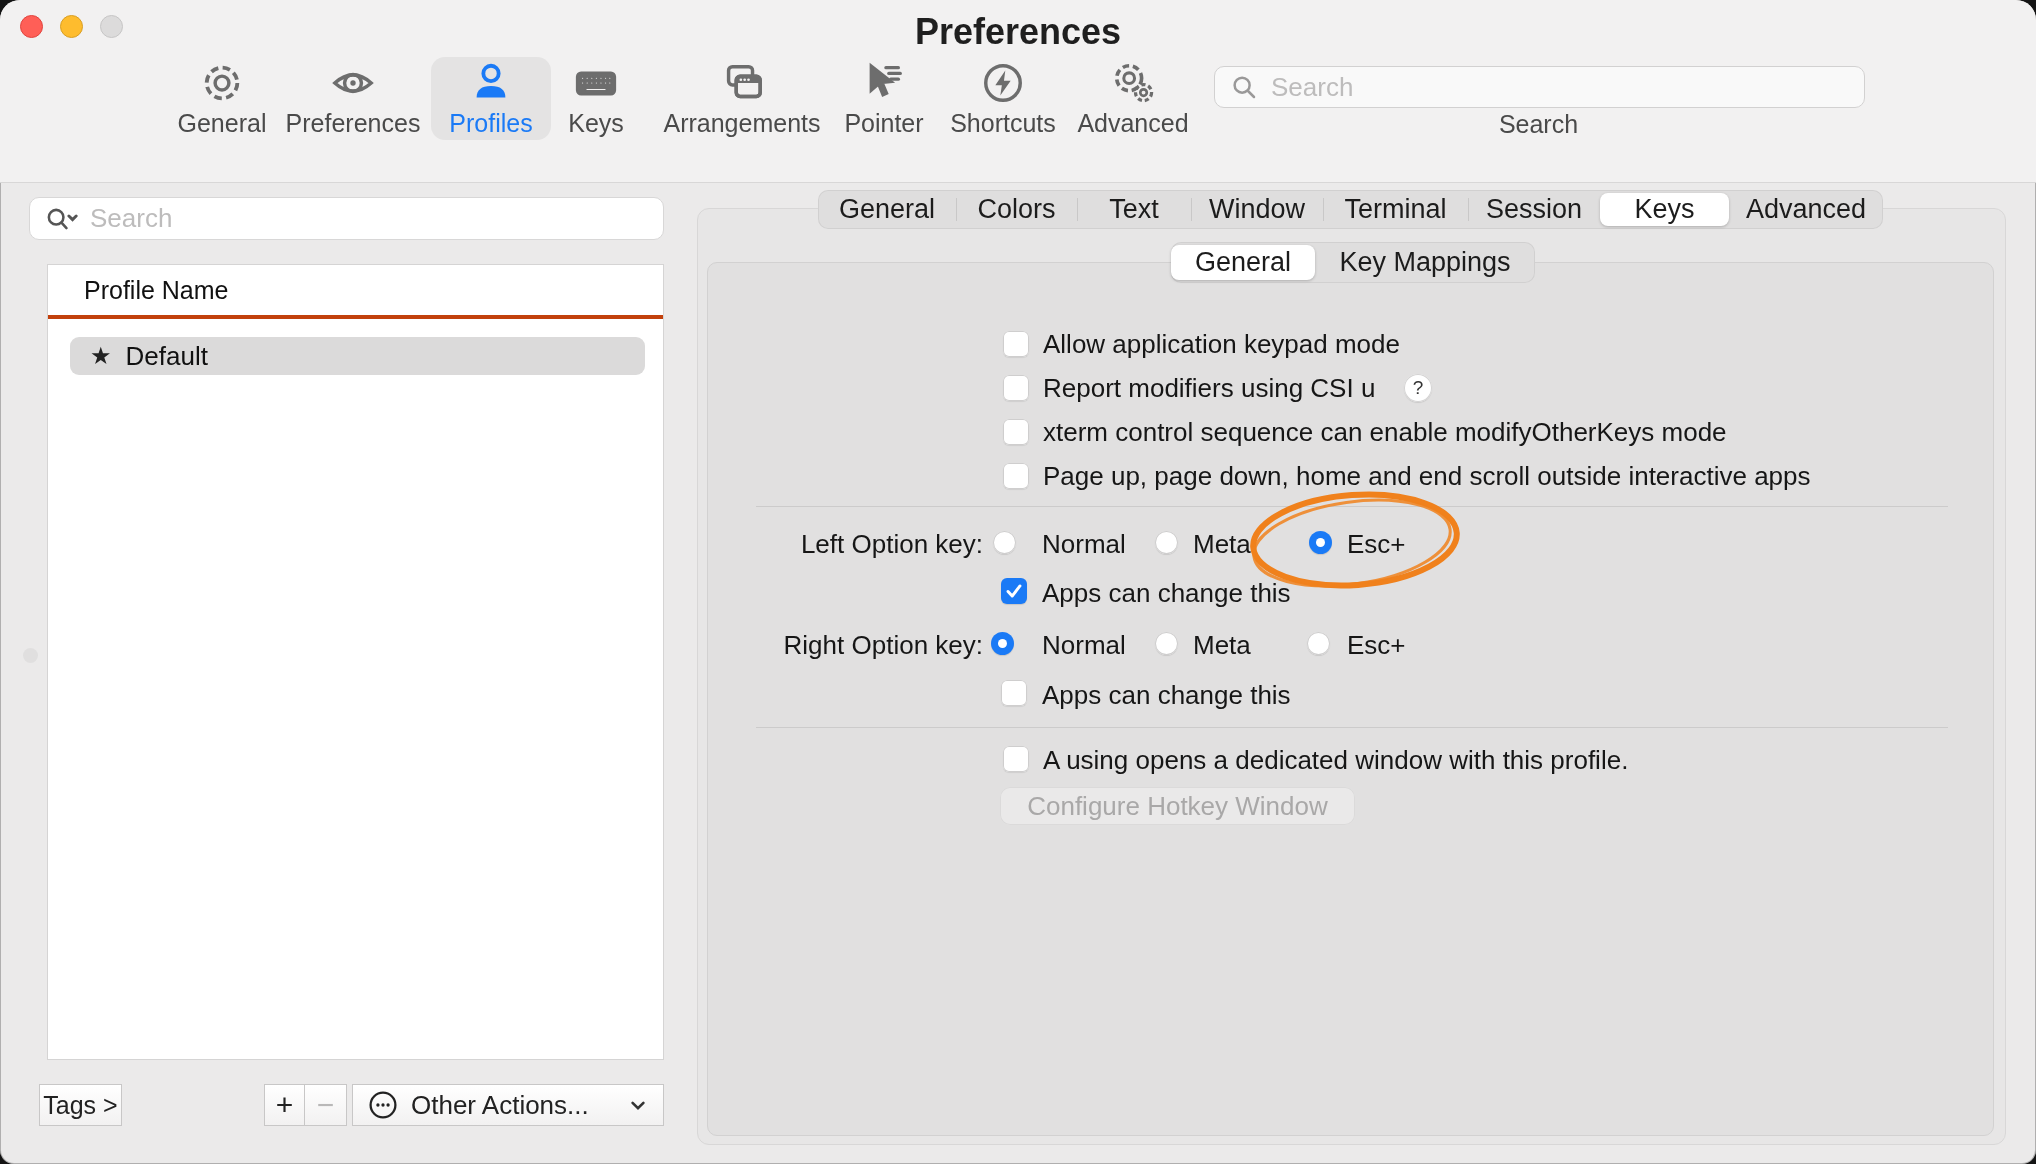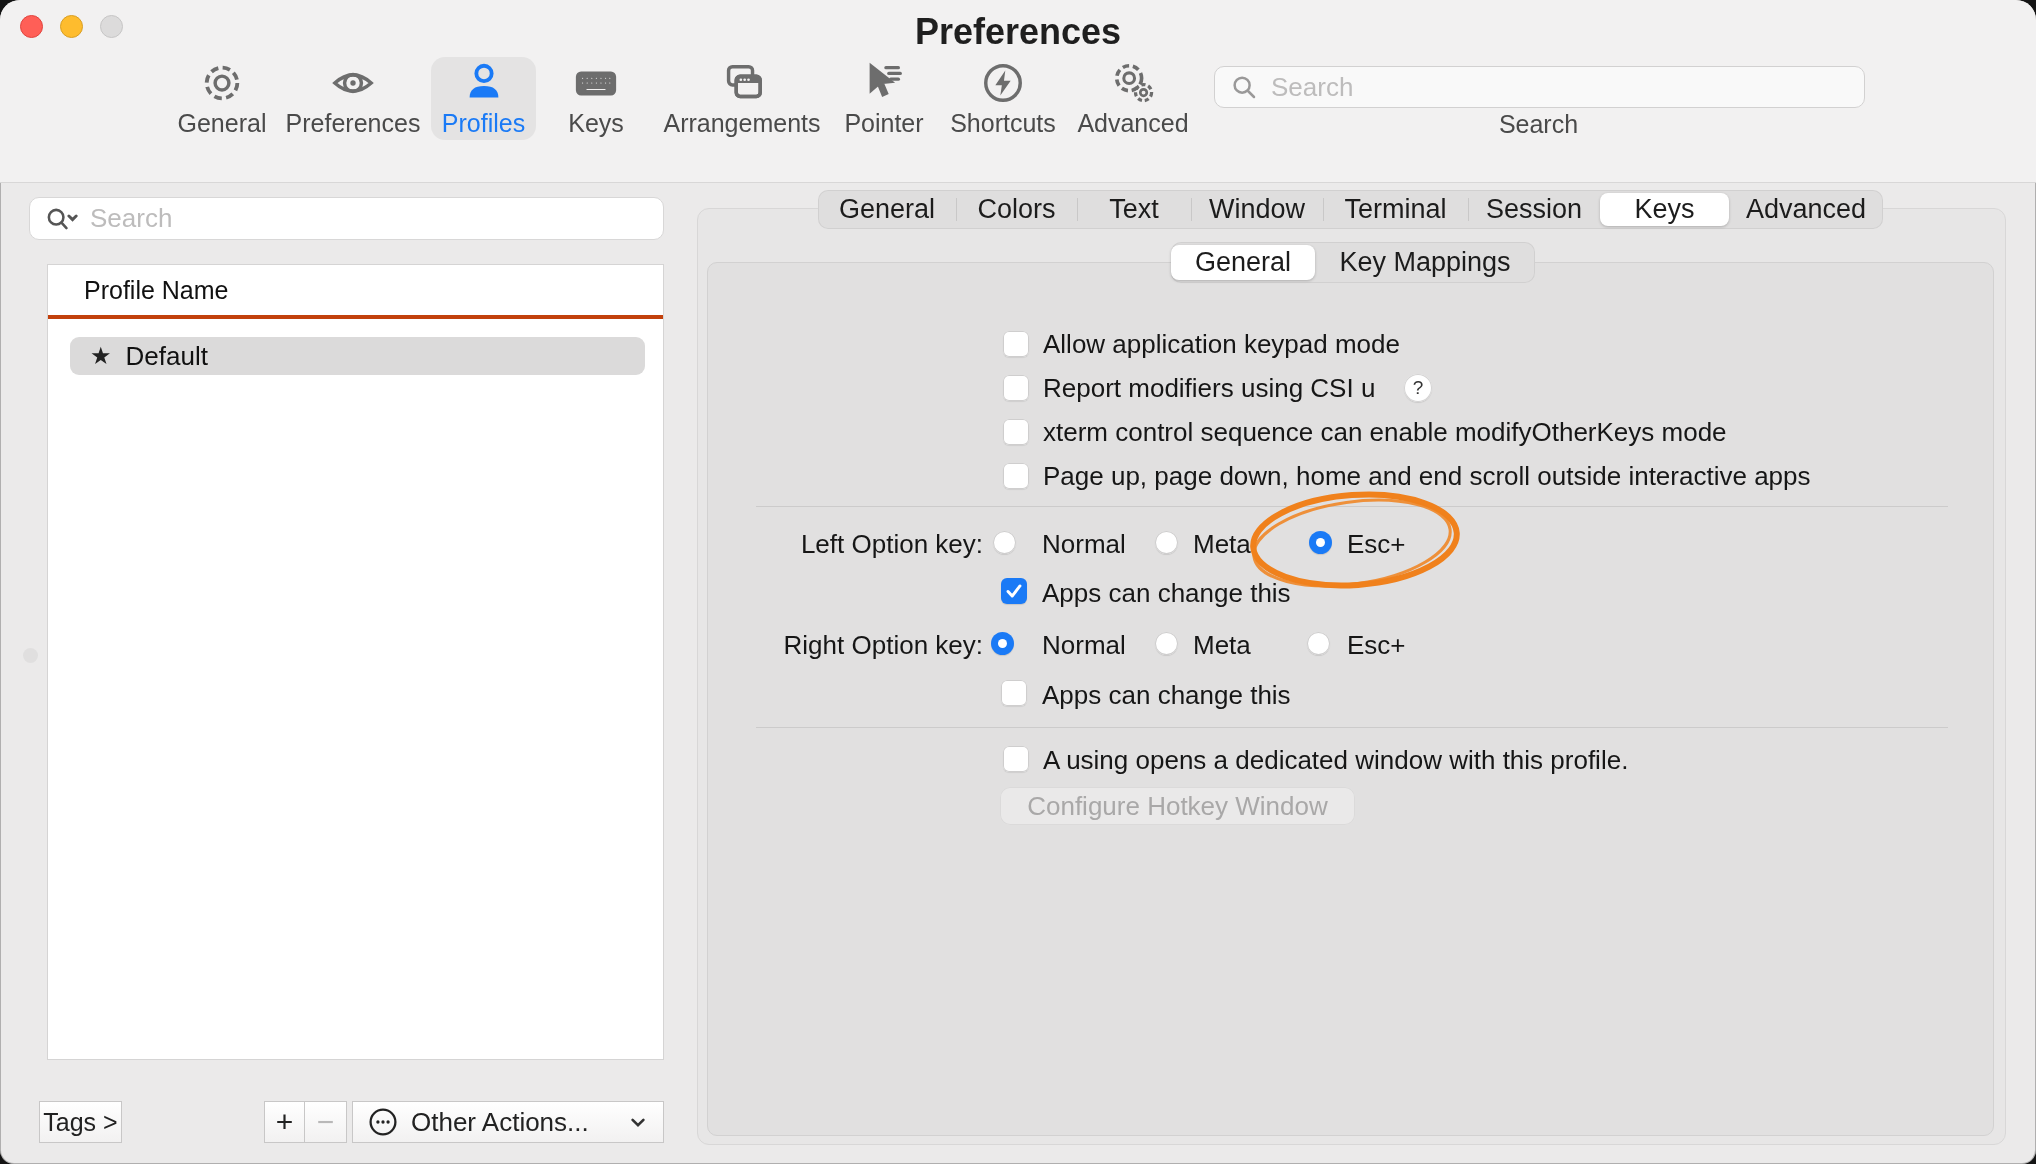--- a/index.html
+++ b/index.html
@@ -24,21 +24,21 @@
   .sb-search{position:absolute;left:29px;top:197px;width:633px;height:41px;background:#fff;border:1px solid #d8d7d7;border-radius:10px;display:flex;align-items:center;}
   .sb-search input{border:none;outline:none;background:transparent;font-family:"Liberation Sans",sans-serif;font-size:26px;color:#333;width:540px;}
   .sb-search input::placeholder{color:#bdbcbc;}
   .plist{position:absolute;left:47px;top:264px;width:617px;height:796px;background:#fff;border:1px solid #d5d4d4;box-sizing:border-box;}
   .plist-header{position:absolute;left:0;top:0;width:100%;height:50px;border-bottom:4px solid #c2410c;display:flex;align-items:center;}
   .plist-header span{margin-left:36px;font-size:25px;color:#111;}
   .prow{position:absolute;left:22px;top:72px;width:575px;height:38px;background:#dbdada;border-radius:9px;display:flex;align-items:center;font-size:26px;color:#111;}
   .prow .star{margin-left:20px;font-size:24px;color:#222;}
   .prow .pname{margin-left:14px;}
   .edge-dot{position:absolute;left:23px;top:648px;width:15px;height:15px;border-radius:50%;background:#e0dfdf;}
-  .btn{background:linear-gradient(#ffffff,#f2f1f1);border:1px solid #c8c7c7;box-sizing:border-box;display:flex;align-items:center;justify-content:center;font-size:25px;color:#222;margin-top:17px;}
+  .btn{background:linear-gradient(#ffffff,#f2f1f1);border:1px solid #c8c7c7;box-sizing:border-box;display:flex;align-items:center;justify-content:center;font-size:25px;color:#222;}
   .tags-btn{position:absolute;left:39px;top:1084px;width:83px;height:42px;}
   .plus-btn{position:absolute;left:264px;top:1084px;width:41px;height:42px;font-size:30px;}
   .minus-btn{position:absolute;left:304px;top:1084px;width:43px;height:42px;font-size:30px;color:#b9b8b8;}
   .other-btn{position:absolute;left:352px;top:1084px;width:312px;height:42px;justify-content:flex-start;font-size:26px;}
   .other-btn .oa-label{margin-left:12px;}
   .other-btn .chev{position:absolute;right:12px;display:flex;align-items:center;}
   
   .outer-panel{position:absolute;left:697px;top:208px;width:1309px;height:937px;background:#e7e6e6;border:1px solid #d8d7d7;border-radius:12px;box-sizing:border-box;}
   .inner-box{position:absolute;left:707px;top:262px;width:1287px;height:874px;background:#e1e0e0;border:1px solid #d2d1d1;border-radius:10px;box-sizing:border-box;}
   .seg{position:absolute;display:flex;background:#dfdede;border-radius:10px;box-shadow:inset 0 0 0 1px rgba(0,0,0,.06);z-index:5;}
@@ -91,21 +91,21 @@
       <span class="ticon">
         <svg width="50" height="46" viewBox="0 0 24 24" fill="none" stroke-width="1.8">
           <path d="M2.5 12 Q12 3.5 21.5 12 Q12 20.5 2.5 12 Z"></path>
             <circle cx="12" cy="12" r="4.4"></circle>
             <circle cx="12" cy="12" r="1.4" fill="#6d6d6d" stroke="none"></circle>
         </svg>
         </span>
       <span>Preferences</span>
     </div>
 
-    <div class="titem active" style="left:431px;width:105px;">
+    <div class="titem active" style="left:431px;width:120px;">
       <span class="ticon">
         <svg width="46" height="46" viewBox="0 0 24 24" fill="none" stroke-width="2">
           <circle cx="12" cy="7" r="4"></circle>
             <path d="M4.5 19.5 Q4.5 13.5 12 13.5 Q19.5 13.5 19.5 19.5 Z" fill="#1a7af6" stroke="none"></path>
         </svg>
         </span>
       <span>Profiles</span>
     </div>
 
     <div class="titem" style="left:556px;width:80px;">

